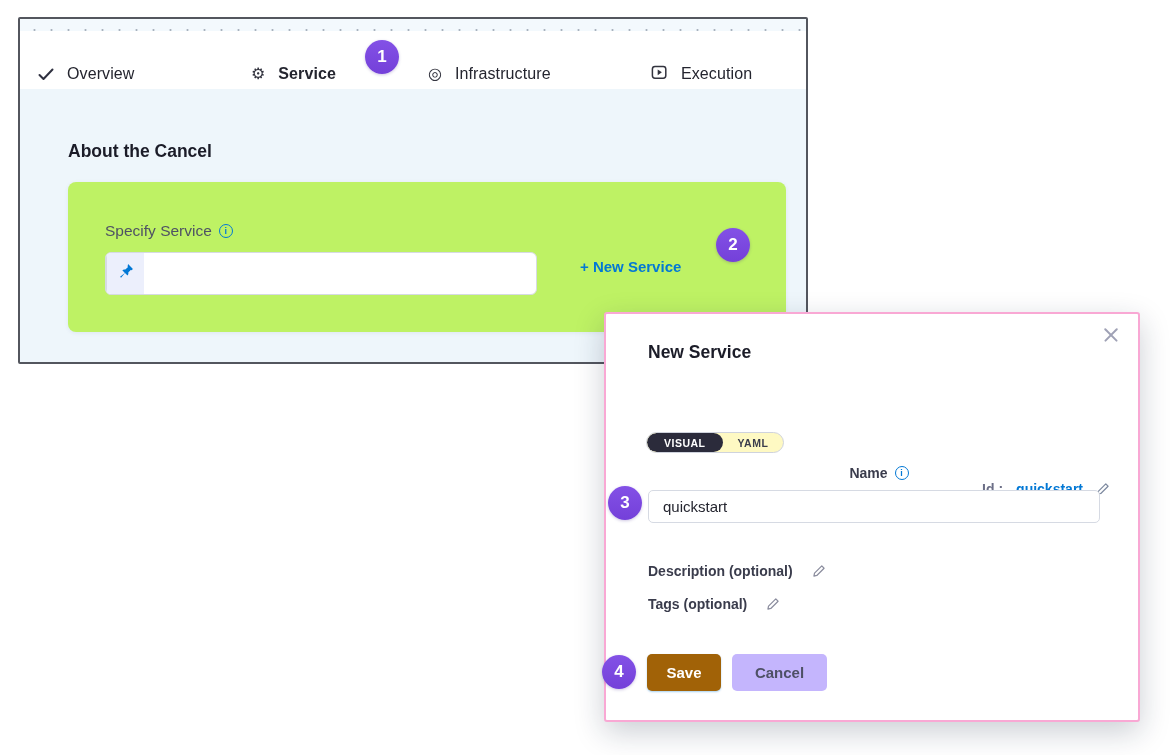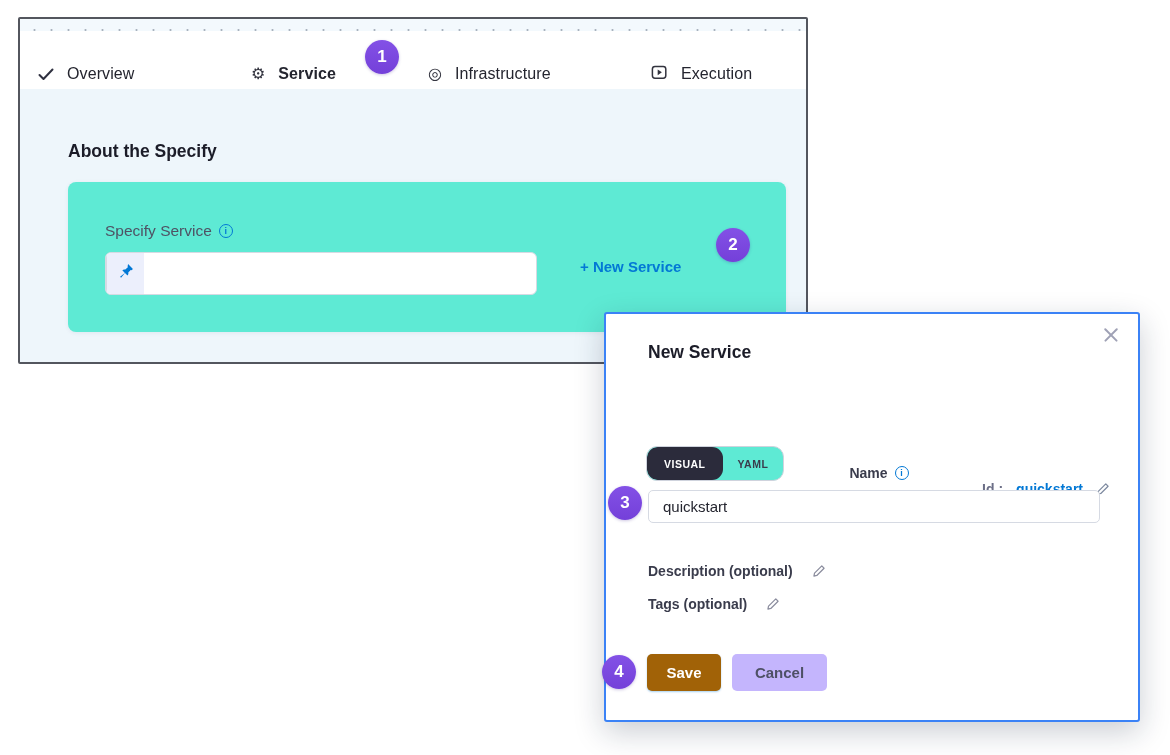--- a/index.html
+++ b/index.html
@@ -30,21 +30,21 @@
   .tab-label { font-weight:500; letter-spacing:.1px; }
   .tab.active .tab-label { font-weight:600; }
   .active-underline { position:absolute; left:196px; top:65px; width:177px; height:3px; background:#0278d5; border-radius:2px; }
   .check-glyph svg { display:block; }
 
   .panel-content { position:absolute; left:0; top:70px; right:0; bottom:0; background:#eef6fb; }
   .section-heading { position:absolute; left:48px; top:52px; font-size:17.5px; font-weight:700; color:#1b1c28; }
 
   .card {
     position:absolute; left:48px; top:93px; width:718px; height:150px;
-    background:#5eead4; border-radius:8px; box-shadow:0 1px 4px rgba(50,70,110,.08);
+    background:#bef264; border-radius:8px; box-shadow:0 1px 4px rgba(50,70,110,.08);
   }
   .field-label { position:absolute; left:37px; top:40px; display:flex; align-items:center; gap:7px;
     font-size:15.5px; color:#4f5264; }
   .info-icon {
     display:inline-flex; align-items:center; justify-content:center;
     width:14px; height:14px; border-radius:50%; border:1.4px solid #0278d5;
     color:#0278d5; font-size:9px; font-weight:700; font-style:normal;
   }
   .select-group {
     position:absolute; left:37px; top:70px; width:432px; height:43px;
@@ -66,31 +66,31 @@
     position:absolute; width:34px; height:34px; border-radius:50%;
     background:linear-gradient(180deg,#8351e6,#7440d9);
     color:#fff; font-size:17px; font-weight:700;
     display:flex; align-items:center; justify-content:center; z-index:30;
     box-shadow:0 1px 3px rgba(60,30,140,.25);
   }
 
   
   .modal {
     position:absolute; left:604px; top:312px; width:536px; height:410px;
-    background:#fff; border:2px solid #3b82f6; border-radius:3px;
+    background:#fff; border:2px solid #f9a8d4; border-radius:3px;
     box-shadow:0 10px 30px rgba(20,30,60,.22); z-index:20;
   }
   .modal-close { position:absolute; left:494px; top:10px; width:22px; height:22px; cursor:pointer; }
   .modal-close .bar { position:absolute; left:2px; top:10px; width:18px; height:1.7px; background:#9fa1b5; border-radius:1px; }
   .modal-close .bar.a { transform:rotate(45deg); }
   .modal-close .bar.b { transform:rotate(-45deg); }
   .modal-title { position:absolute; left:42px; top:28px; font-size:17.5px; font-weight:700; color:#1b1c28; }
 
-  .toggle { position:absolute; left:40px; top:132px; height:35px; display:flex;
-    border:1px solid #cfd3dd; border-radius:11px; background:#5eead4; overflow:hidden; }
+  .toggle { position:absolute; left:40px; top:118px; height:21px; display:flex;
+    border:1px solid #cfd3dd; border-radius:11px; background:#fef9c3; overflow:hidden; }
   .toggle-opt { display:flex; align-items:center; justify-content:center; padding:0 15px;
     font-size:10.5px; font-weight:700; letter-spacing:.5px; color:#3a3c4c; cursor:pointer; }
   .toggle-opt.selected { background:#2b2b3b; color:#fff; border-radius:11px; padding:0 17px; }
 
   .name-row { position:absolute; left:42px; right:28px; top:151px; display:flex; align-items:center;flex-direction:column; }
   .name-label { display:flex; align-items:center; gap:7px; font-size:14px; font-weight:700; color:#3a3c4c; }
   .id-row { margin-left:auto; display:flex; align-items:center; gap:13px; font-size:14px; }
   .id-prefix { color:#6c6f87; font-weight:600; }
   .id-value { color:#0278d5; font-weight:600; cursor:pointer; }
   .name-input {
@@ -148,21 +148,21 @@
         <span class="tab-label">Execution</span>
       </div>
 
       <div class="active-underline"></div>
       <div class="tabbar-border"></div>
     </div>
 
     <div class="badge" style="left:345px; top:21px;">1</div>
 
     <div class="panel-content">
-      <div class="section-heading">About the Specify</div>
+      <div class="section-heading">About the Cancel</div>
 
       <div class="card">
         <div class="field-label">
           <span>Specify Service</span>
           <span class="info-icon">i</span>
         </div>
 
         <div class="select-group">
           <div class="pin-seg">
             <span>

